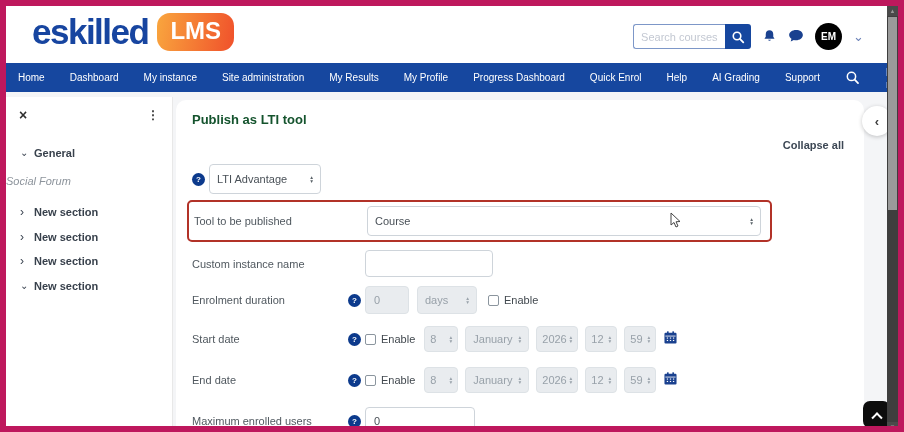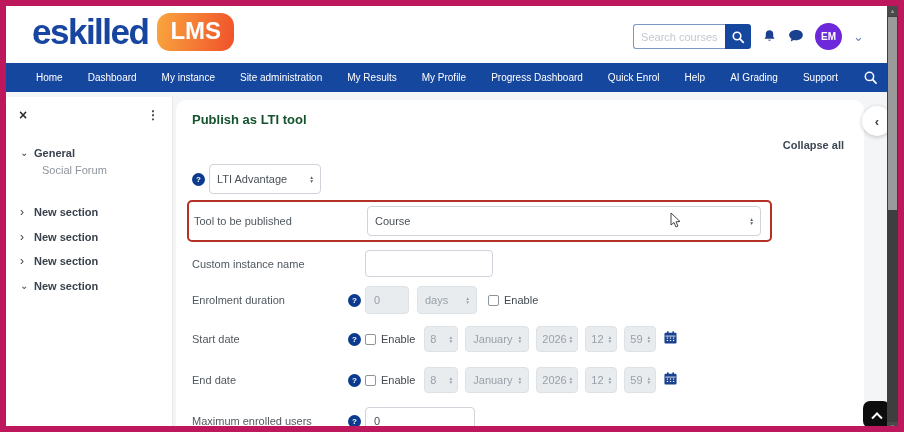--- a/index.html
+++ b/index.html
@@ -18,47 +18,47 @@
   .badge { font-size:24px; font-weight:800; color:#fff; padding:4px 13px 6px;
            border-radius:13px; background:linear-gradient(100deg,#f9a63e 0%,#f0512b 100%); }
   .hdr-right { position:absolute; right:40px; top:17px; display:flex; align-items:center; gap:11px; }
   .searchwrap { display:flex; align-items:stretch; height:25px; }
   .searchwrap input { width:92px; border:1px solid #7d97c8; border-right:none; border-radius:3px 0 0 3px;
                       font-size:11px; padding:0 7px; color:#444; outline:none; font-family:inherit; }
   .searchwrap input::placeholder { color:#c3c8d2; }
   .searchbtn { width:26px; background:#16479f; border:none; border-radius:0 3px 3px 0;
                display:flex; align-items:center; justify-content:center; cursor:pointer; }
   .hicon { display:flex; align-items:center; }
-  .avatar { width:27px; height:27px; border-radius:50%; background:#6d28d9; color:#fff;
+  .avatar { width:27px; height:27px; border-radius:50%; background:#000000; color:#fff;
             font-size:10px; font-weight:bold; display:flex; align-items:center; justify-content:center; }
   .caret { color:#6c83b8; font-size:13px; line-height:10px; }
 
   
   .navbar { position:absolute; left:0; top:57px; width:898px; height:29px; background:#16479f;
-            display:flex; align-items:center; padding:0 34px 0 30px; }
+            display:flex; align-items:center; padding:0 34px 0 12px; }
   .nav-item { color:#fff; font-size:10px; margin-right:25px; white-space:nowrap; cursor:pointer; }
   .nav-search { margin-left:auto; margin-right:26px; display:flex; align-items:center; cursor:pointer; }
   .editmode { display:flex; align-items:center; gap:8px; }
   .editmode span { color:#fff; font-size:10.5px; font-weight:600; }
 
   
   .bodyarea { position:absolute; left:0; top:86px; width:898px; height:340px; }
 
   .sidebar { position:absolute; left:0; top:5px; width:167px; height:335px; background:#fff;
              border-right:1px solid #e8e8e8; }
   .sb-top { display:flex; justify-content:space-between; align-items:center; padding:8px 13px 0 13px; height:28px; }
   .sb-close { font-size:14px; font-weight:bold; color:#2f2f2f; cursor:pointer; line-height:12px; }
   .sb-dots { font-size:12px; font-weight:bold; color:#333; cursor:pointer; }
   .sb-list { margin-top:16px; }
   .sb-item { display:flex; align-items:center; padding-left:14px; height:23px; cursor:pointer; }
   .sb-item .chev { width:14px; font-size:10px; color:#3c4552; }
   .chev-down::before { content:"⌄"; }
   .chev-right::before { content:"›"; font-size:12px; }
   .sb-item .lbl { font-size:11px; font-weight:bold; color:#38414c; }
-  .sb-child { padding-left:36px; height:23px; display:flex; align-items:flex-start; cursor:pointer; }
+  .sb-child { height:23px; display:flex; align-items:flex-end; cursor:pointer;font-style:italic; }
   .sb-child .lbl { font-size:11px; color:#8d949c; font-weight:normal; }
   .sb-gap { height:13px; }
   .sb-sec { height:24.5px; }
 
   .maincard { position:absolute; left:170px; top:8px; width:688px; height:332px; background:#fff;
               border-radius:10px 10px 0 0; padding:12px 16px; overflow:hidden; }
   .page-title { font-size:13px; font-weight:bold; color:#14532d; }
   .collapse-row { text-align:right; margin-top:8px; height:13px; padding-right:4px; }
   .collapse-all { font-size:11px; font-weight:bold; color:#3c4754; cursor:pointer; }
 

